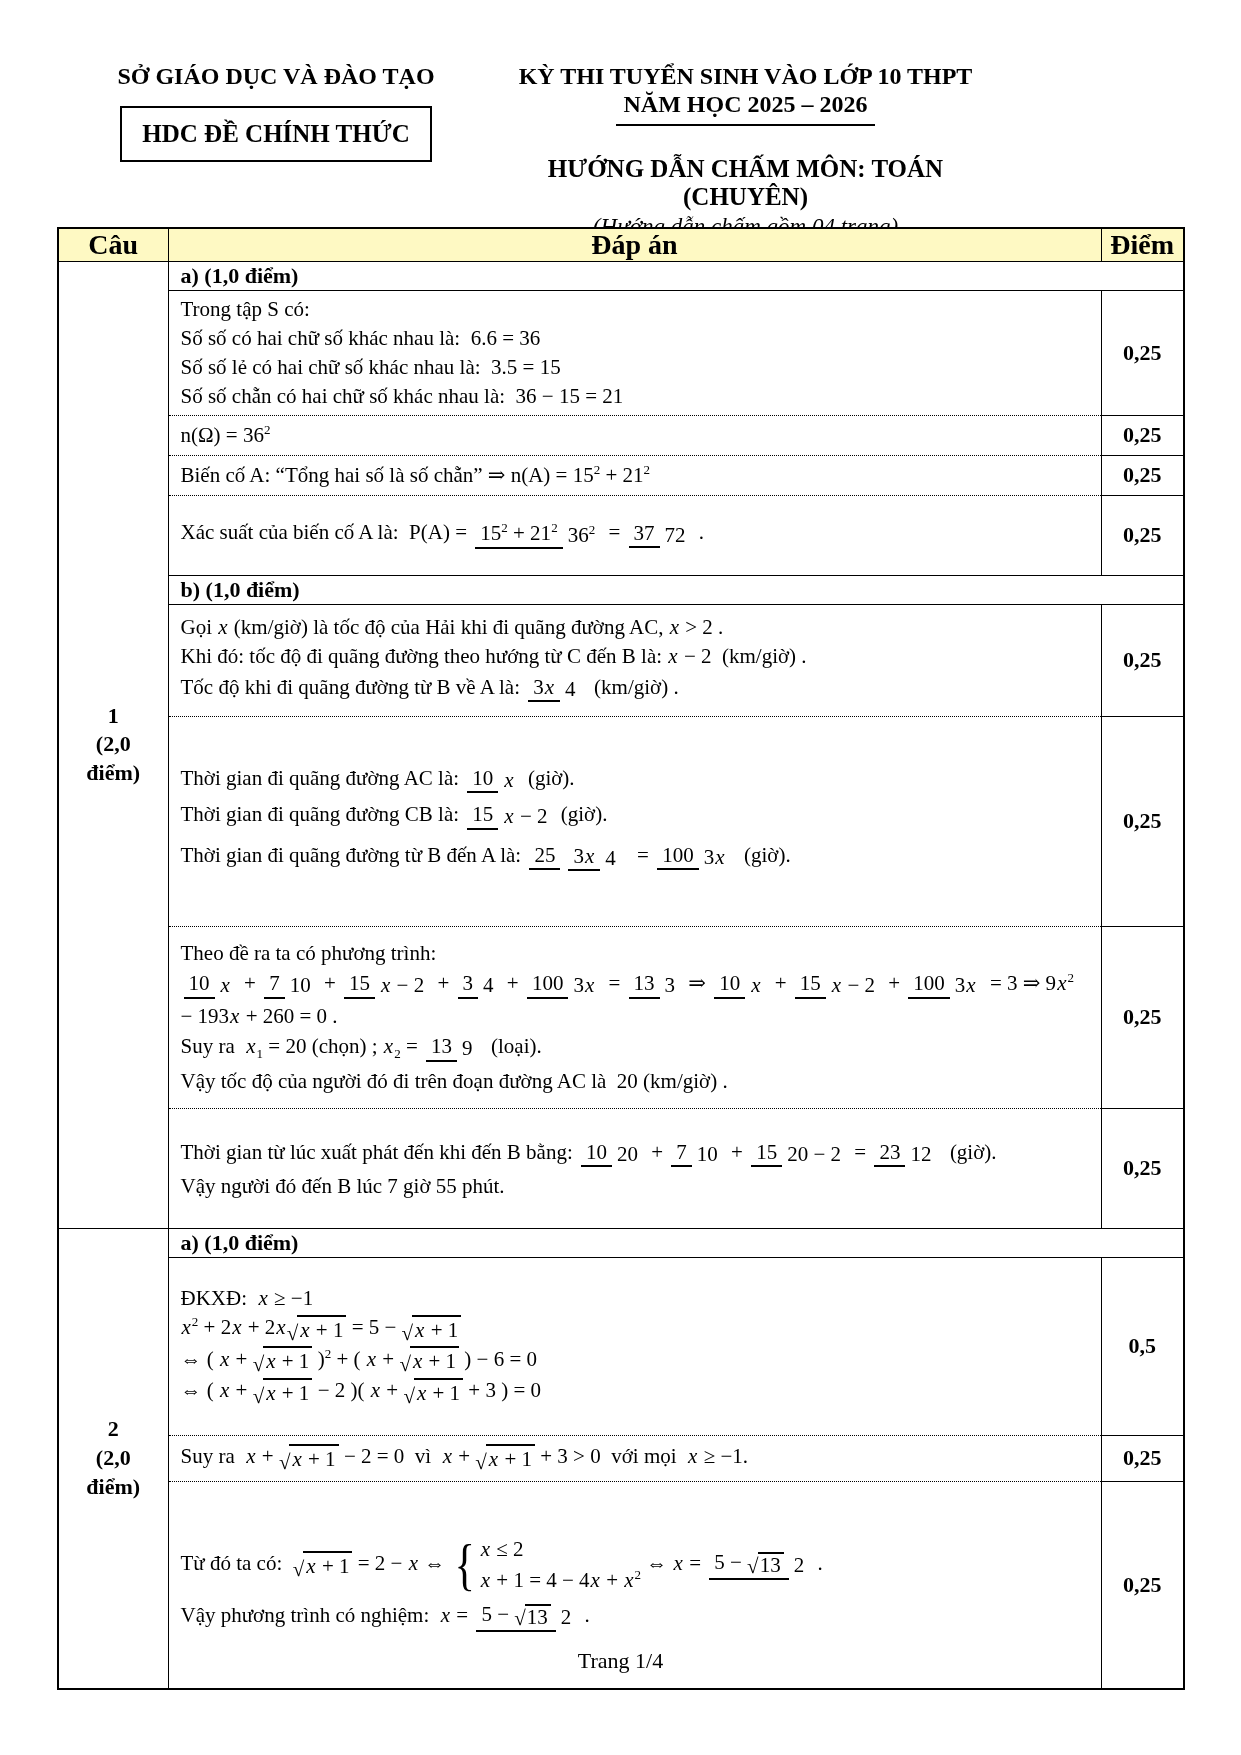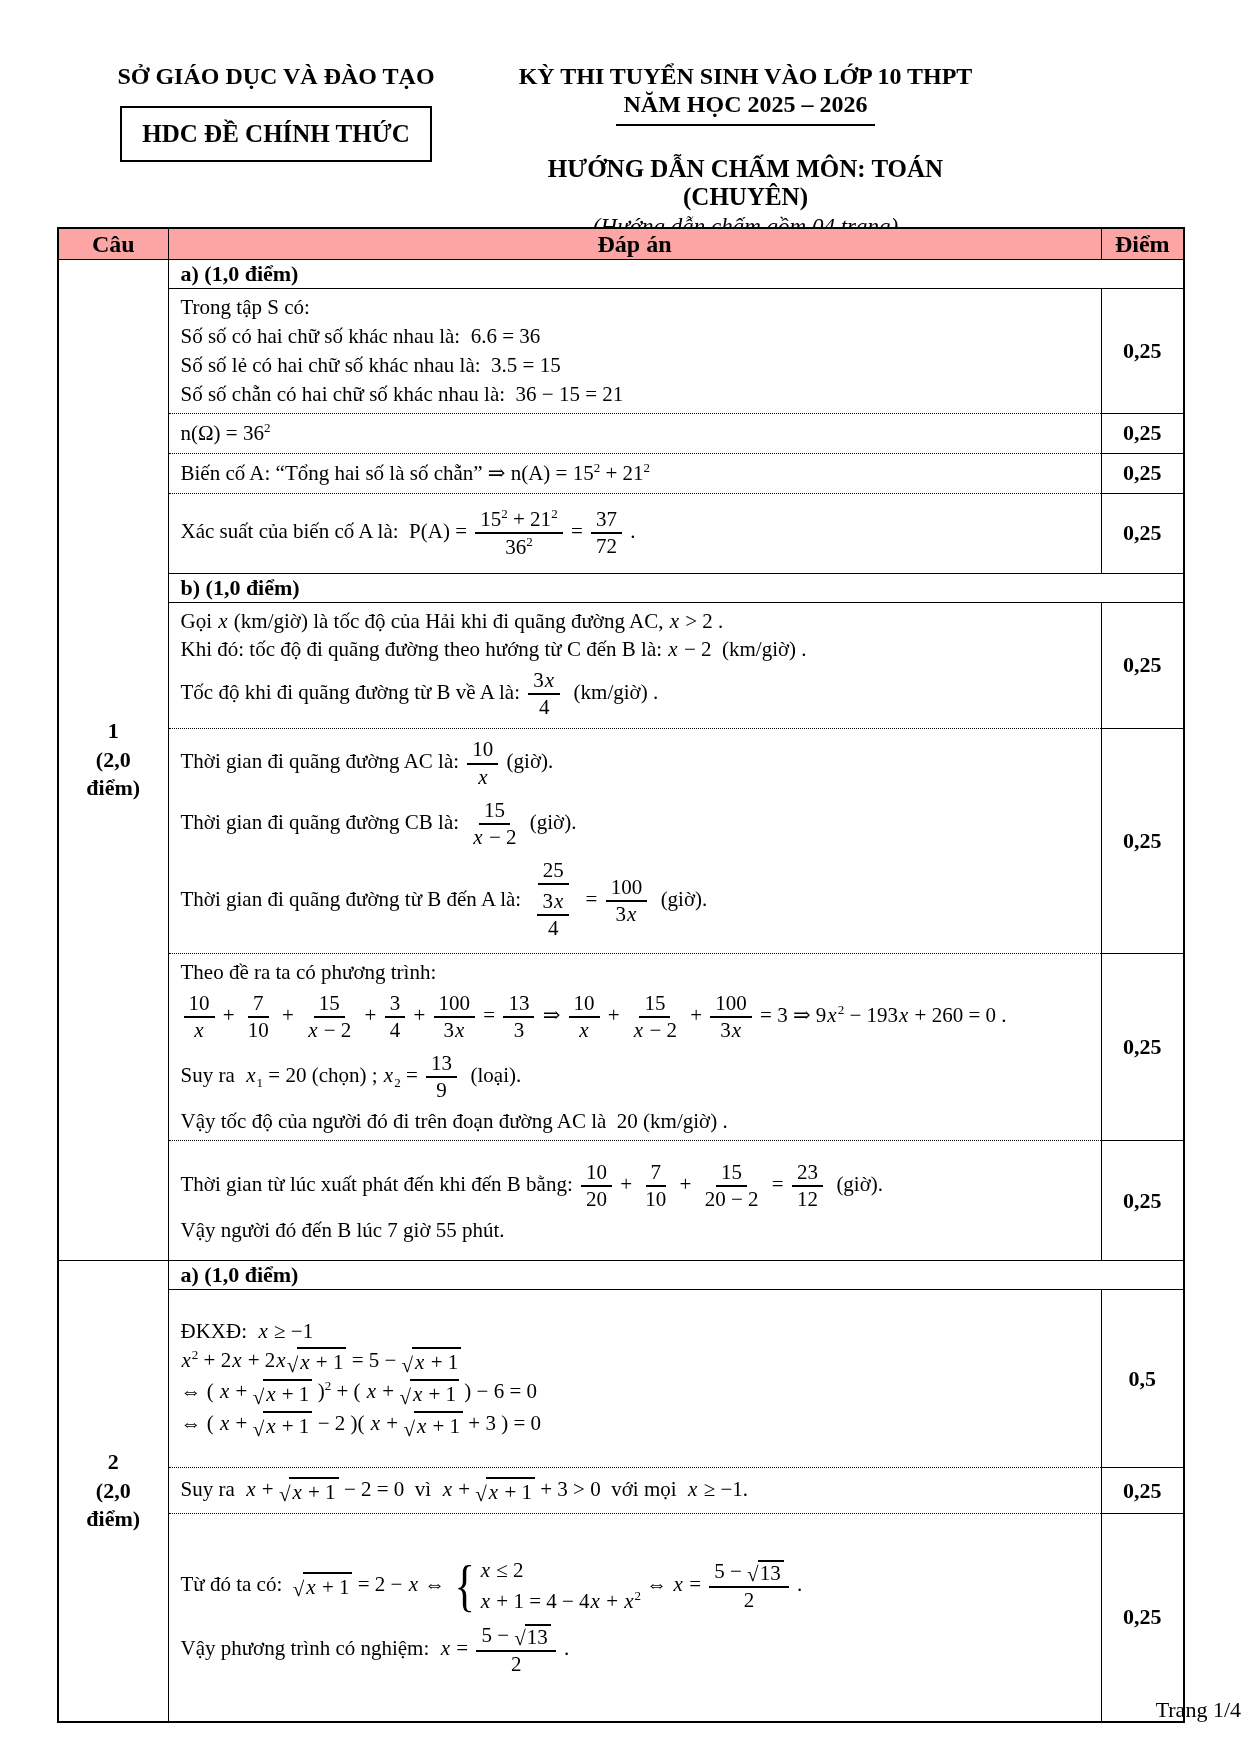--- a/index.html
+++ b/index.html
@@ -18,55 +18,55 @@
   }
   .h3 { font-size:25px; font-weight:bold; margin-top:29px; }
   .h4 { font-size:23px; font-style:italic; margin-top:3px; }
   
   table.grid {
     position:absolute; top:227px; left:57px; width:1126px;
     border-collapse:collapse; table-layout:fixed; border:2px solid #000;
     font-size:21px;
   }
   th {
-    border:1px solid #000; font-size:24px; font-weight:bold;
-    height:30px; padding:0 4px; background:#fca5a5;
+    border:1px solid #000; font-size:28px; font-weight:bold;
+    height:30px; padding:0 4px; background:#fef9c3;
   }
   td { border-left:1px solid #000; border-right:1px solid #000; border-top:1px solid #000; }
   td.cau {
     text-align:center; vertical-align:middle; font-weight:bold;
     font-size:22px; line-height:1.3;
   }
   td.section { font-weight:bold; font-size:22px; padding:1px 12px; }
   td.ans { padding:3px 12px; vertical-align:middle; line-height:1.28; }
   td.ans.dotted { border-top:1px dotted #000; }
   td.score { text-align:center; vertical-align:middle; font-weight:bold; font-size:22px; }
   .line { margin:2px 0; }
   
   i.mv { font-style:italic; padding:0 1px; }
   sup { font-size:0.62em; }
   sub { font-size:0.62em; }
   .frac {
-    display:inline-flex; flex-direction:column; align-items:center;
+    display:inline-flex; flex-direction:row; align-items:center;
     vertical-align:middle; margin:4px 3px; line-height:1.1; text-align:center;
   }
   .frac > .num { padding:0 5px 1px 5px; border-bottom:2px solid #000; }
   .frac > .den { padding:1px 5px 0 5px; }
   .sqrt { display:inline-flex; align-items:stretch; vertical-align:middle; }
   .rsign { align-self:flex-end; line-height:1.05; }
   .rad { border-top:2px solid #000; padding:0 3px 0 2px; margin-left:-1px; }
   .cases { display:inline-flex; align-items:center; vertical-align:middle; }
   .cases > .brace {
     font-size:2.7em; line-height:0.95; font-weight:normal;
     transform:scaleX(0.75); margin-right:2px;
   }
   .cases .cline-box { display:inline-flex; flex-direction:column; text-align:left; }
   .cases .cline { line-height:1.5; }
   
-  .footer { position:absolute; top:1697px; left:0; width:100%; text-align:right; font-size:22px; }
+  .footer { position:absolute; top:1648px; left:0; width:100%; text-align:center; font-size:22px; }
 </style>
 </head>
 <body>
 
 <div class="page">
 
   <div class="hdr-left">
     <div class="h1">SỞ GIÁO DỤC VÀ ĐÀO TẠO</div>
     <div>
       <span class="hdc-box">HDC ĐỀ CHÍNH THỨC</span>

